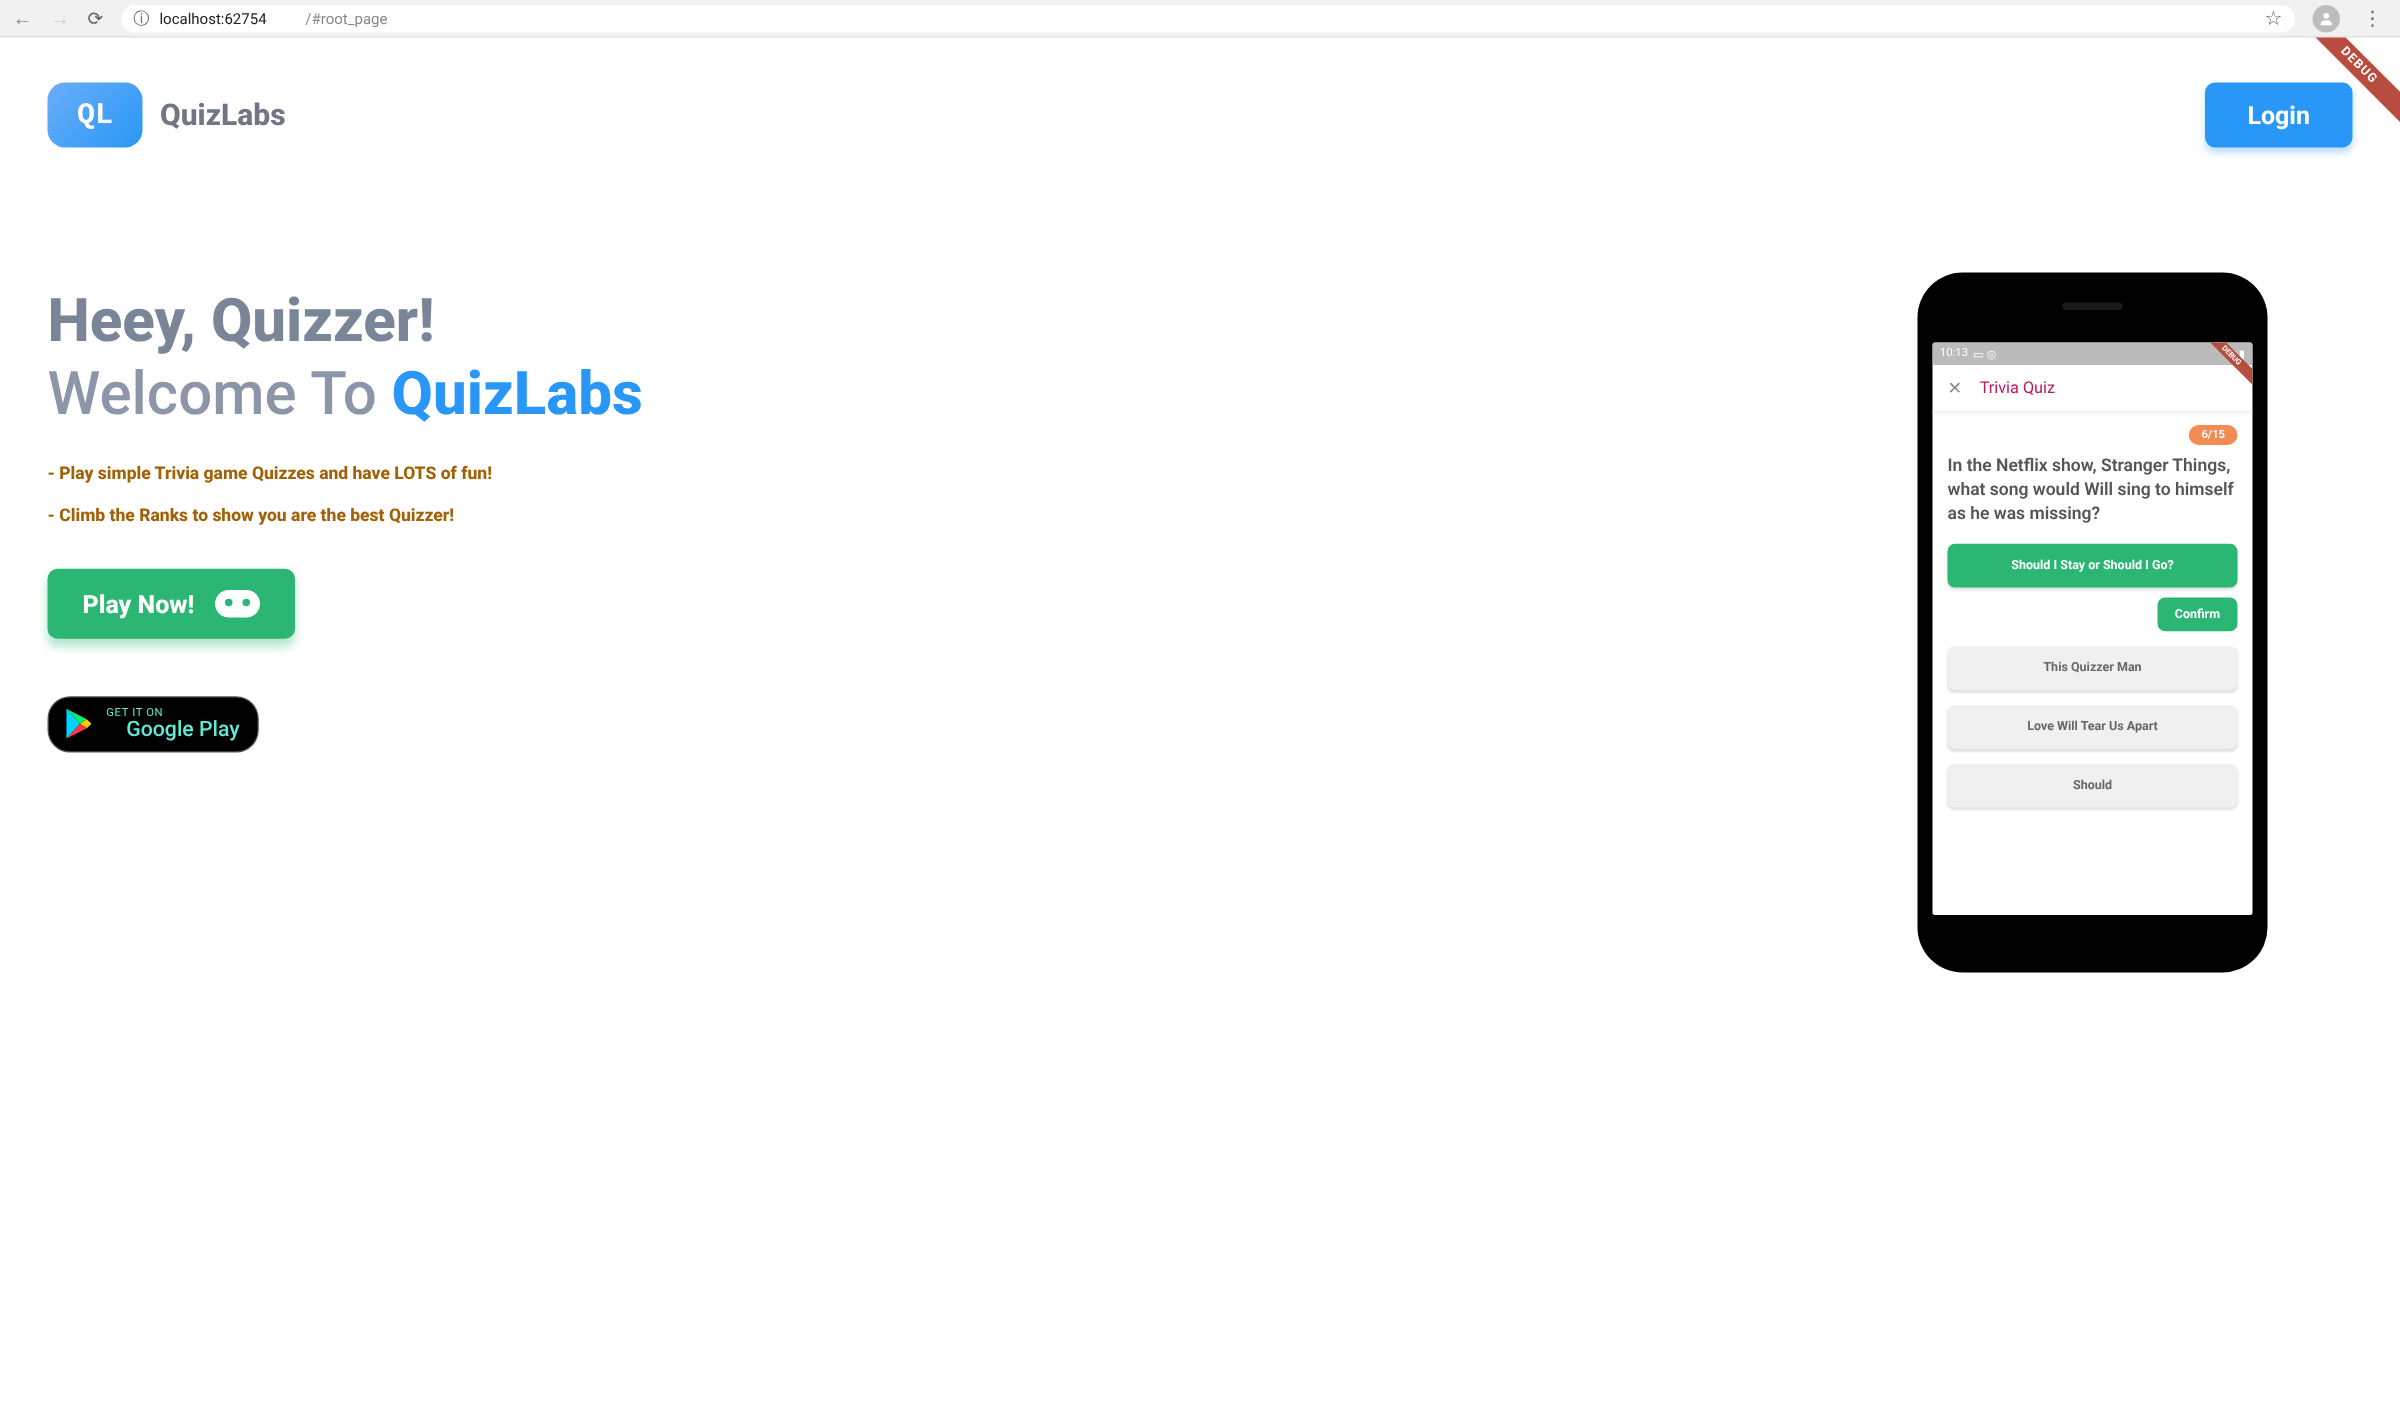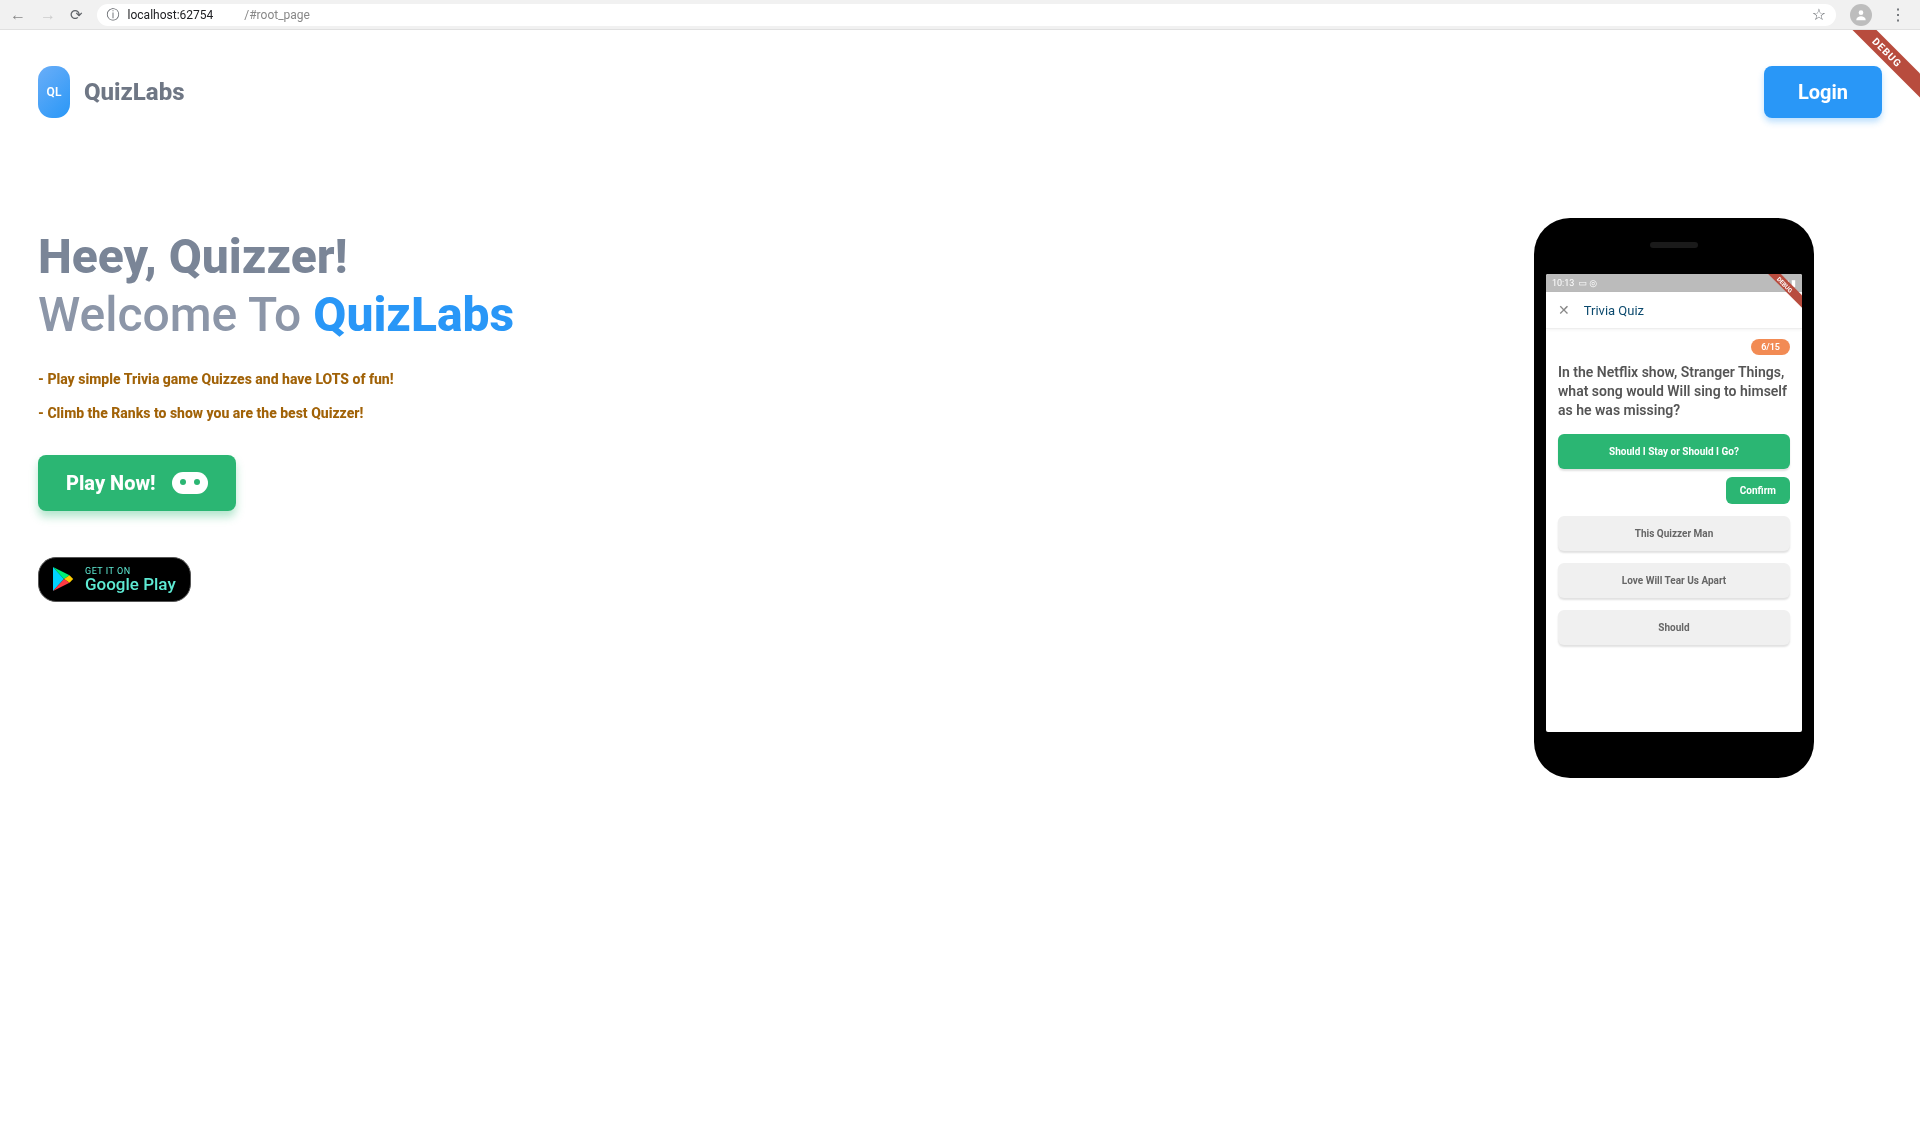--- a/index.html
+++ b/index.html
@@ -76,25 +76,25 @@
 
 
 .header {
   display: flex;
   align-items: center;
   justify-content: space-between;
   margin-bottom: 100px;
 }
 .brand { display: flex; align-items: center; gap: 14px; }
 .logo {
-  width: 32px; height: 52px;
+  width: 76px; height: 52px;
   background: linear-gradient(135deg, #6aaef8, #2997f7);
   border-radius: 14px;
   display: flex; align-items: center; justify-content: center;
-  color: #fff; font-weight: 600; font-size: 12px;
+  color: #fff; font-weight: 600; font-size: 24px; font-family: Liberation Mono, monospace;
 }
 .brand-name { font-size: 24px; font-weight: 800; color: #6f7785; }
 
 .login-btn {
   background: #2997f7;
   color: #fff;
   border: none;
   border-radius: 8px;
   padding: 14px 34px;
   font-size: 20px;
@@ -154,21 +154,21 @@
   background: #000;
   color: #5eead4;
   border-radius: 18px;
   padding: 8px 14px;
   margin-top: 46px;
   cursor: pointer;
   border: 1px solid #555;
 }
 .gplay-triangle-svg { width: 22px; height: 24px; }
 .gplay-text-sm { font-size: 9px; letter-spacing: 0.5px; }
-.gplay-text-lg { font-size: 17px; font-weight: 500; line-height: 1; }
+.gplay-text-lg { font-size: 17px; font-weight: 500; line-height: 1; margin-left: 16px; }
 
 
 .phone-wrap { width: 280px; margin-right: 68px; }
 .phone {
   width: 280px; height: 560px;
   background: #000;
   border-radius: 36px;
   padding: 56px 12px 46px 12px;
   position: relative;
 }
@@ -225,21 +225,21 @@
 
 .app-bar {
   display: flex;
   align-items: center;
   gap: 14px;
   padding: 10px 12px;
   border-bottom: 1px solid #eee;
   box-shadow: 0 1px 3px rgba(0,0,0,0.05);
 }
 .close-x { color: #888; font-size: 14px; font-weight: 300; }
-.app-title { color: #0c4a6e; font-size: 13px; }
+.app-title { color: #be185d; font-size: 13px; }
 
 .quiz-body { padding: 10px 12px; flex: 1; }
 .quiz-counter {
   float: right;
   background: #f28b54;
   color: #fff;
   font-size: 9px;
   font-weight: 600;
   padding: 3px 10px;
   border-radius: 10px;

